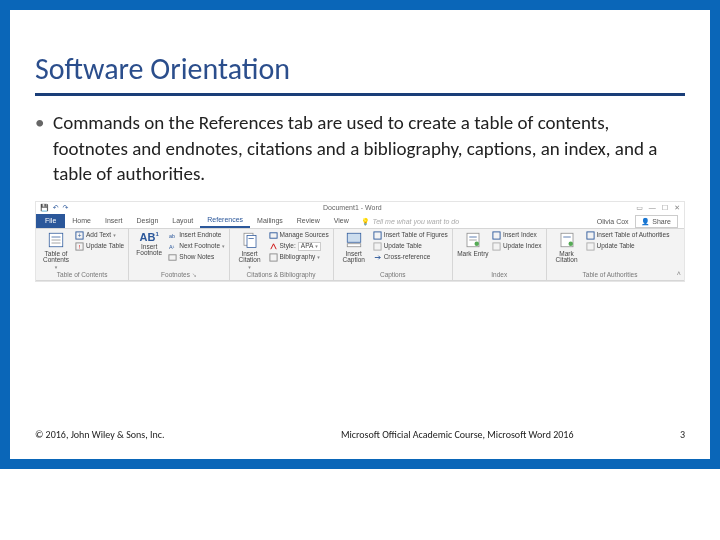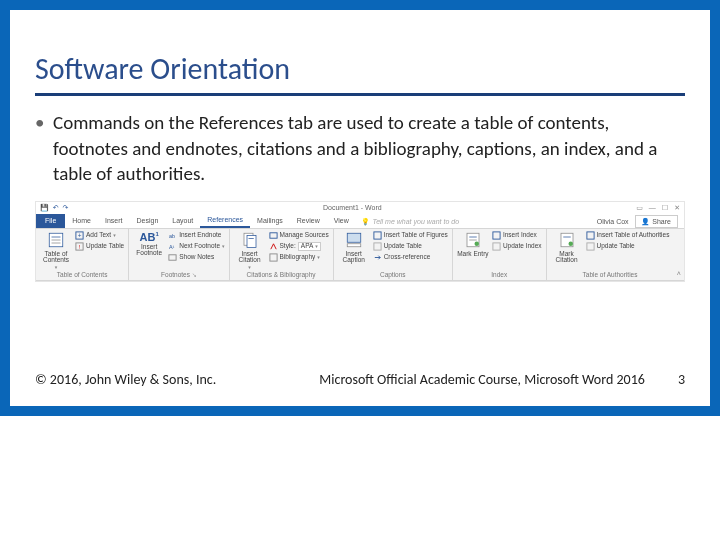--- a/index.html
+++ b/index.html
@@ -1,16 +1,16 @@
 <!DOCTYPE html>
 <html><head>
 <meta charset="utf-8">
 <style>
   html,body{margin:0;padding:0;width:720px;height:540px;font-family:Calibri,Arial,sans-serif;background:#fff}
-  .slide{position:relative;width:720px;height:416px;box-sizing:border-box;border:10px solid #0a66b8}
+  .slide{position:relative;width:720px;height:469px;box-sizing:border-box;border:10px solid #0a66b8}
   .content{position:absolute;top:40px;left:25px;right:25px}
   .title{font-size:30px;color:#2b4e8c;font-weight:400;margin:0 0 6px 0}
   .rule{border:0;border-top:3px solid #1a3e78;margin:0 0 14px 0}
   .bullet{display:flex;font-size:19px;line-height:1.35;color:#222}
   .bullet .dot{width:18px;flex-shrink:0;color:#666}
   .bullet .txt{flex:1}
   .ribbon-wrap{margin-top:14px;border:1px solid #e5e5e5;font-family:'Segoe UI',Arial,sans-serif;font-size:7px;color:#444;line-height:1;background:#fff}
   .titlebar{display:flex;align-items:center;height:12px;background:#fff;padding:0 4px}
   .qat{display:flex;gap:4px;align-items:center;color:#2b579a}
   .docname{flex:1;text-align:center;color:#666;font-size:7px}
@@ -29,21 +29,21 @@
   .bigbtn{display:flex;flex-direction:column;align-items:center;justify-content:center;width:32px;text-align:center;gap:1px}
   .bigbtn .ic{width:18px;height:18px;margin-bottom:1px}
   .stack{display:flex;flex-direction:column;gap:2px;font-size:6.5px;color:#444}
   .row{display:flex;align-items:center;gap:2px;white-space:nowrap}
   .ic-s{width:9px;height:9px;flex-shrink:0}
   .glabel{text-align:center;font-size:6.5px;color:#777;padding:2px 0 2px 0}
   .dlg{margin-left:auto;color:#999;font-size:6px}
   .sel{border:1px solid #ccc;background:#fff;padding:0 2px;font-size:6.5px;display:inline-flex;align-items:center;gap:2px}
   .caret{font-size:5px;color:#888}
   .collapse{width:14px;display:flex;align-items:flex-end;justify-content:center;color:#888;padding-bottom:3px}
-  .footer{position:absolute;bottom:18px;left:25px;right:25px;display:flex;align-items:baseline;font-size:14px;color:#222}
+  .footer{position:absolute;bottom:18px;left:25px;right:25px;display:flex;align-items:baseline;font-size:10px;color:#222}
   .footer .c{flex:0 0 auto}
   .footer .mid{flex:1;text-align:center;padding-left:70px}
   .footer .pg{flex:0 0 auto}
   svg{display:block}
 </style>
 </head>
 <body>
 
 <div class="slide">
   <div class="content">

